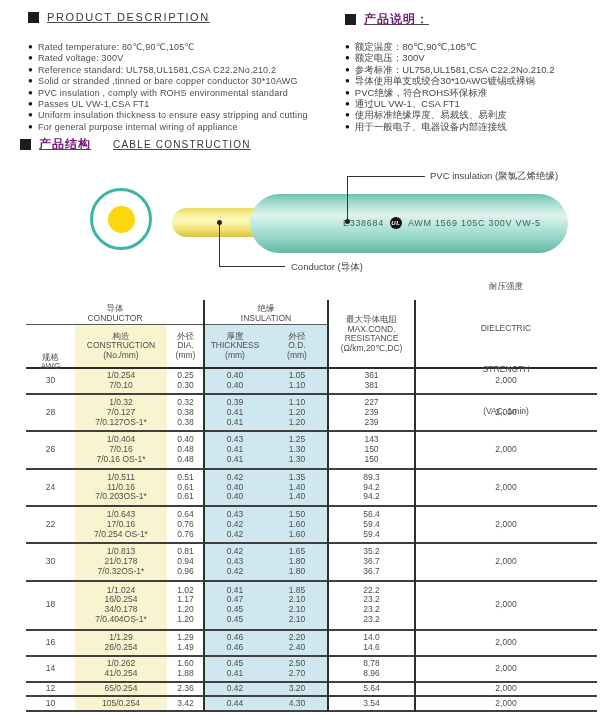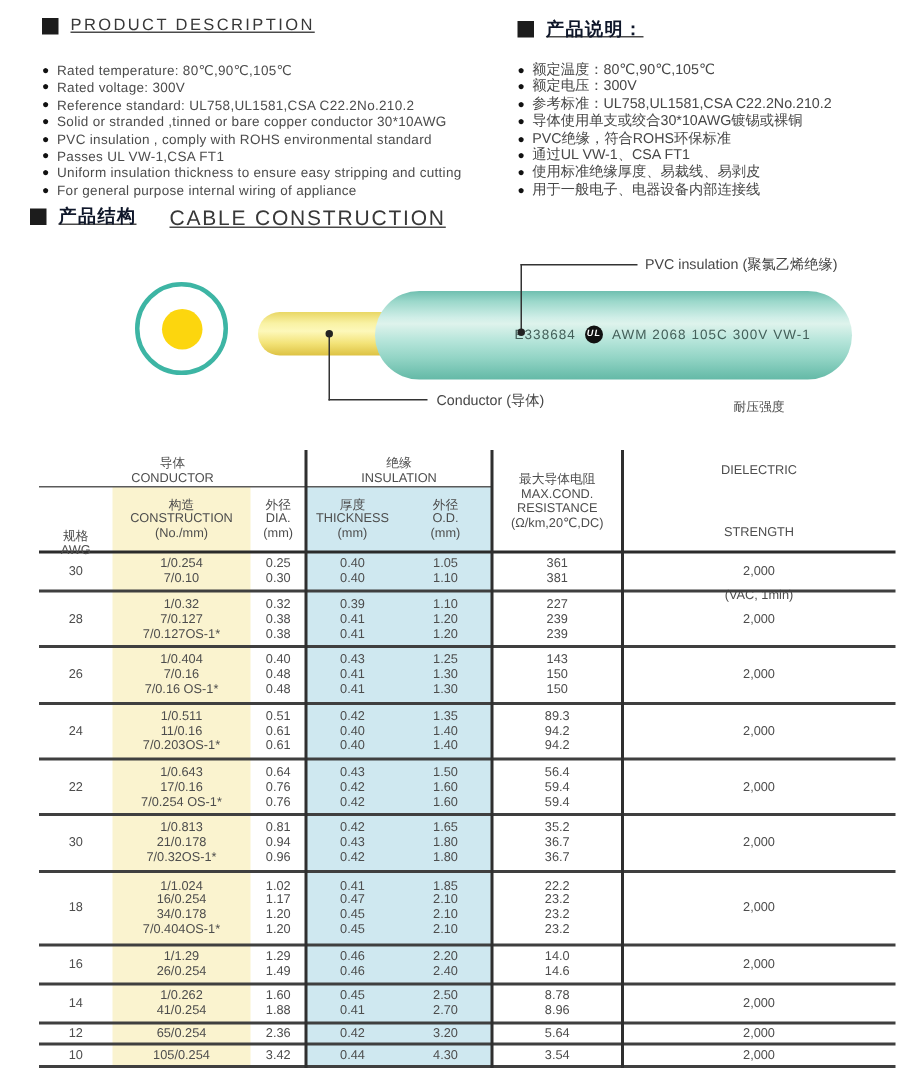--- a/index.html
+++ b/index.html
@@ -7,22 +7,22 @@
     width:603px;height:714px;background:#ffffff;position:relative;overflow:hidden;
     font-family:"Liberation Sans","DejaVu Sans",sans-serif;color:#4a4a4a;
     -webkit-font-smoothing:antialiased;
   }
   .abs{position:absolute;}
 
   
   .sec-title{display:flex;align-items:center;gap:8px;text-decoration:underline;}
   .sq{width:11px;height:11px;background:#1c1c1c;flex:0 0 auto;}
   .sec-title .en{font-size:11px;letter-spacing:1.6px;color:#383838;}
-  .sec-title .cn{font-size:12px;font-weight:bold;color:#0f172a;letter-spacing:1px;}
-  .sec-title .en2{font-size:14px;letter-spacing:1.2px;color:#383838;margin-left:14px;}
+  .sec-title .cn{font-size:12px;font-weight:bold;color:#701a75;letter-spacing:1px;}
+  .sec-title .en2{font-size:10px;letter-spacing:1.2px;color:#383838;margin-left:14px;}
 
   
   .bullets{display:flex;flex-direction:column;gap:2.6px;}
   .bullet-item{display:flex;align-items:flex-start;gap:5px;line-height:8.8px;}
   .bullet-item .dot{font-size:8px;line-height:8.8px;color:#111;}
   .list-en{font-size:9px;letter-spacing:0.2px;color:#4c4c4c;width:316px;}
   .list-cn{font-size:9.5px;color:#474747;width:258px;white-space:nowrap;}
 
   
   .xsec-ring{width:56px;height:56px;border:3px solid #3db5a4;border-radius:50%;background:#fff;
@@ -146,21 +146,21 @@
 
 <div class="abs xsec-ring" style="left:90px;top:188px;">
   <div class="xsec-core"></div>
 </div>
 
 <div class="abs conductor-rod" style="left:172px;top:208px;"></div>
 <div class="abs cable-body" style="left:250px;top:194px;"></div>
 <div class="abs cable-print" style="left:343px;top:217px;">
   <span>E338684</span>
   <span class="ul-badge">UL</span>
-  <span>AWM 2068 105C 300V VW-1</span>
+  <span>AWM 1569 105C 300V VW-5</span>
 </div>
 
 <div class="abs leader" style="left:347px;top:176px;width:78px;height:1px;"></div>
 <div class="abs leader" style="left:347px;top:176px;width:1px;height:45px;"></div>
 <div class="abs leader-dot" style="left:345px;top:219px;"></div>
 <div class="abs diagram-label" style="left:430px;top:170px;">PVC insulation (聚氯乙烯绝缘)</div>
 
 <div class="abs leader-dot" style="left:217px;top:220px;"></div>
 <div class="abs leader" style="left:219px;top:223px;width:1px;height:44px;"></div>
 <div class="abs leader" style="left:219px;top:266px;width:66px;height:1px;"></div>
@@ -208,21 +208,21 @@
       <span>外径</span>
       <span>O.D.</span>
       <span>(mm)</span>
     </div>
     <div class="chead" style="left:302px;width:87px;top:8px;height:52px;">
       <span>最大导体电阻</span>
       <span>MAX.COND.</span>
       <span>RESISTANCE</span>
       <span>(Ω/km,20℃,DC)</span>
     </div>
-    <div class="chead" style="left:389px;width:182px;top:8px;height:52px;gap:32px;">
+    <div class="chead" style="left:389px;width:182px;top:23px;height:52px;gap:32px;">
       <span>耐压强度</span>
       <span>DIELECTRIC</span>
       <span>STRENGTH</span>
       <span>(VAC, 1min)</span>
     </div>
   </div>
 
   <div class="tbody">
       <div class="tgroup" style="flex-grow: 2.9;">
         <div class="tcell">

